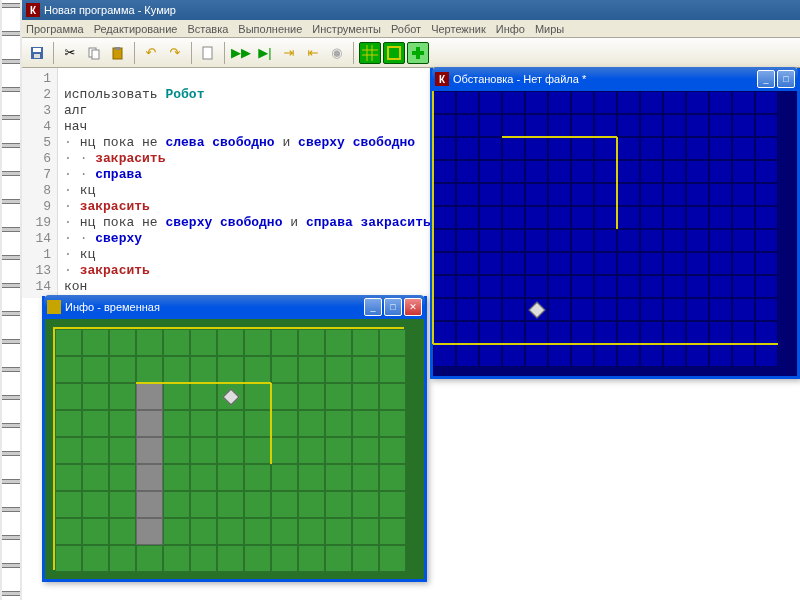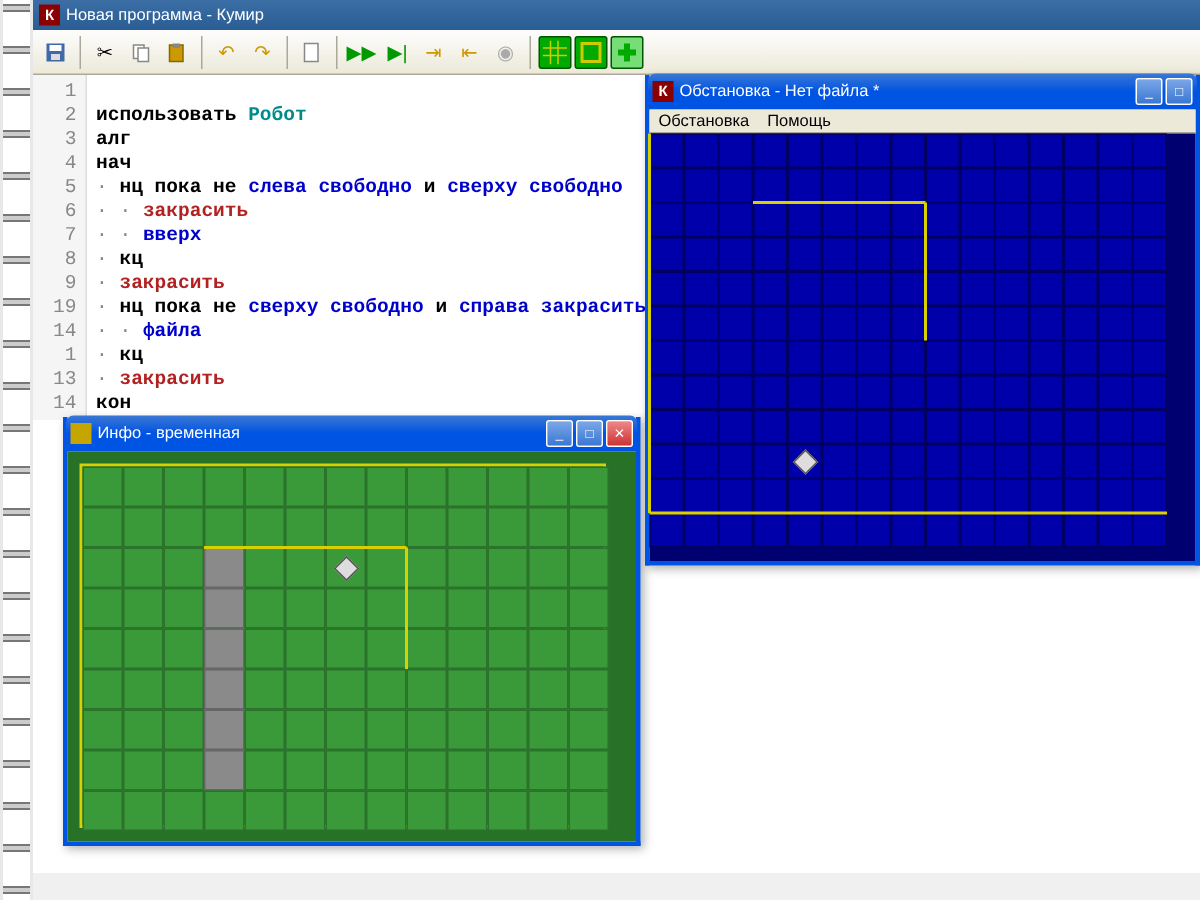--- a/index.html
+++ b/index.html
@@ -24,21 +24,21 @@
   .tbtn.green2 { background: #0a0; border: 1px solid #050; }
   .tbtn.greenlight { background: #7d7; border: 1px solid #050; }
   .tbtn svg { width: 16px; height: 16px; }
   
   .content { position: relative; height: calc(600px - 68px); background: #fff; }
   
   
   .editor { position: absolute; left: 0; top: 0; width: 427px; height: 230px; background: #fff; display: flex; font-family: "Courier New", monospace; font-size: 13px; }
   .gutter { width: 36px; background: #f5f5f5; border-right: 1px solid #ddd; text-align: right; padding: 3px 6px 0 0; color: #888; line-height: 16px; }
   .code { padding: 3px 6px; line-height: 16px; white-space: pre; }
-  .code .kw { color: #000000; font-weight: bold; }
+  .code .kw { color: #404040; font-weight: normal; }
   .code .blue { color: #0000cd; font-weight: bold; }
   .code .teal { color: #008b8b; font-weight: bold; }
   .code .red { color: #b22222; font-weight: bold; }
   .code .dot { color: #888; }
   
   
   .win { position: absolute; border: 3px solid #0054e3; border-top: none; background: #ece9d8; box-shadow: 2px 2px 6px rgba(0,0,0,0.3); }
   .win .win-title { height: 24px; background: linear-gradient(to bottom, #3b77d3 0%, #0054e3 50%, #0054e3 100%); display: flex; align-items: center; padding: 0 3px; color: #fff; font-size: 11px; border-top-left-radius: 5px; border-top-right-radius: 5px; margin: -1px -1px 0 -1px;}
   .win .win-title .win-icon { width: 14px; height: 14px; background: #c7a500; margin-right: 4px; display: inline-block; }
   .win .win-title .win-icon.k { background:#8b0000; display:inline-flex; align-items:center; justify-content:center; font-size:10px; font-weight:bold;}
@@ -68,20 +68,31 @@
 <body>
 
 <div class="spiral"></div>
 
 <div class="workspace">
   <div class="titlebar">
     <span class="app-icon">К</span>
     <span>Новая программа - Кумир</span>
   </div>
 
+  <div class="menubar" id="main-menu">
+      <span>Программа</span>
+      <span>Редактирование</span>
+      <span>Вставка</span>
+      <span>Выполнение</span>
+      <span>Инструменты</span>
+      <span>Робот</span>
+      <span>Чертежник</span>
+      <span>Инфо</span>
+      <span>Миры</span>
+    </div>
 
   <div class="toolbar">
     <span class="tbtn">
         <svg viewBox="0 0 16 16">
           <rect x="2" y="2" width="12" height="12" fill="#4169aa"></rect>
           <rect x="4" y="3" width="8" height="4" fill="#fff"></rect>
           <rect x="5" y="9" width="6" height="4" fill="#ddd"></rect>
         </svg>
       </span>
     <span class="sep"></span>
@@ -152,25 +163,25 @@
           <div>1</div>
           <div>13</div>
           <div>14</div>
         </div>
       <div class="code">
 <span class="kw">использовать</span> <span class="teal">Робот</span>
 <span class="kw">алг</span>
 <span class="kw">нач</span>
 <span class="dot">·</span> <span class="kw">нц пока не</span> <span class="blue">слева свободно</span> <span class="kw">и</span> <span class="blue">сверху свободно</span>
 <span class="dot">·</span> <span class="dot">·</span> <span class="red">закрасить</span>
-<span class="dot">·</span> <span class="dot">·</span> <span class="blue">вверх</span>
+<span class="dot">·</span> <span class="dot">·</span> <span class="blue">справа</span>
 <span class="dot">·</span> <span class="kw">кц</span>
 <span class="dot">·</span> <span class="red">закрасить</span>
 <span class="dot">·</span> <span class="kw">нц пока не</span> <span class="blue">сверху свободно</span> <span class="kw">и</span> <span class="blue">справа закрасить</span>
-<span class="dot">·</span> <span class="dot">·</span> <span class="blue">файла</span>
+<span class="dot">·</span> <span class="dot">·</span> <span class="blue">сверху</span>
 <span class="dot">·</span> <span class="kw">кц</span>
 <span class="dot">·</span> <span class="red">закрасить</span>
 <span class="kw">кон</span>
 </div>
     </div>
 
     <div class="win robot-win">
       <div class="win-title">
         <span class="win-icon"></span>
         <span>Инфо - временная</span>
@@ -306,24 +317,20 @@
     </div>
 
     <div class="win env-win">
       <div class="win-title">
         <span class="win-icon k">К</span>
         <span>Обстановка - Нет файла *</span>
         <span class="spacer"></span>
         <span class="win-btn">_</span>
         <span class="win-btn">□</span>
       </div>
-      <div class="win-menubar" id="env-menu">
-          <span>Обстановка</span>
-          <span>Помощь</span>
-        </div>
       <div class="env-field" id="env-field" style="height:285px;">
           <div class="bcell" style="left: 0px; top: 0px; width: 23px; height: 23px;"></div>
           <div class="bcell" style="left: 23px; top: 0px; width: 23px; height: 23px;"></div>
           <div class="bcell" style="left: 46px; top: 0px; width: 23px; height: 23px;"></div>
           <div class="bcell" style="left: 69px; top: 0px; width: 23px; height: 23px;"></div>
           <div class="bcell" style="left: 92px; top: 0px; width: 23px; height: 23px;"></div>
           <div class="bcell" style="left: 115px; top: 0px; width: 23px; height: 23px;"></div>
           <div class="bcell" style="left: 138px; top: 0px; width: 23px; height: 23px;"></div>
           <div class="bcell" style="left: 161px; top: 0px; width: 23px; height: 23px;"></div>
           <div class="bcell" style="left: 184px; top: 0px; width: 23px; height: 23px;"></div>

